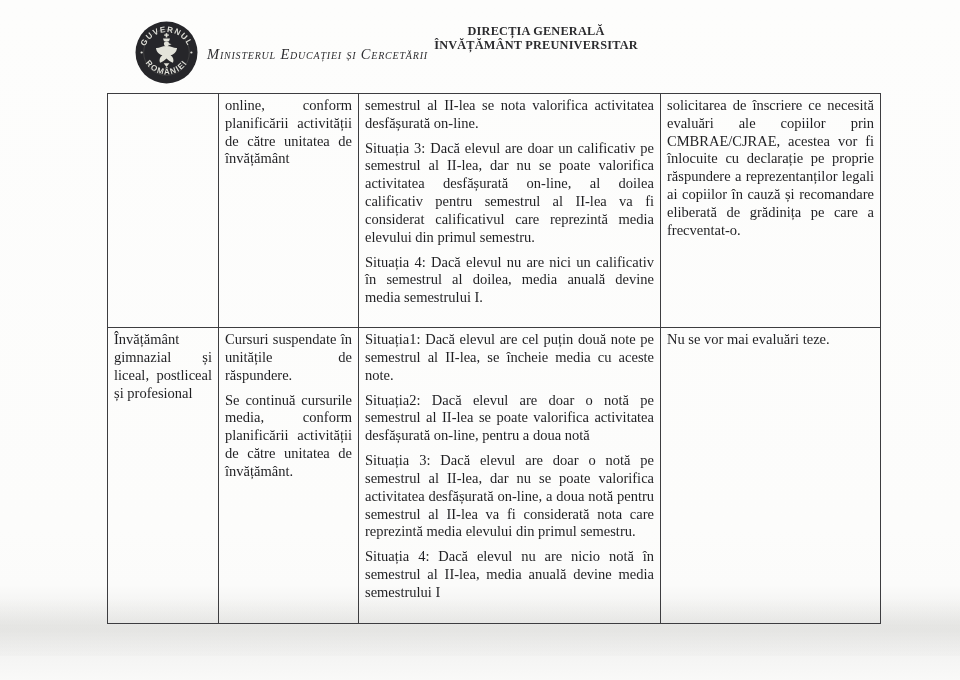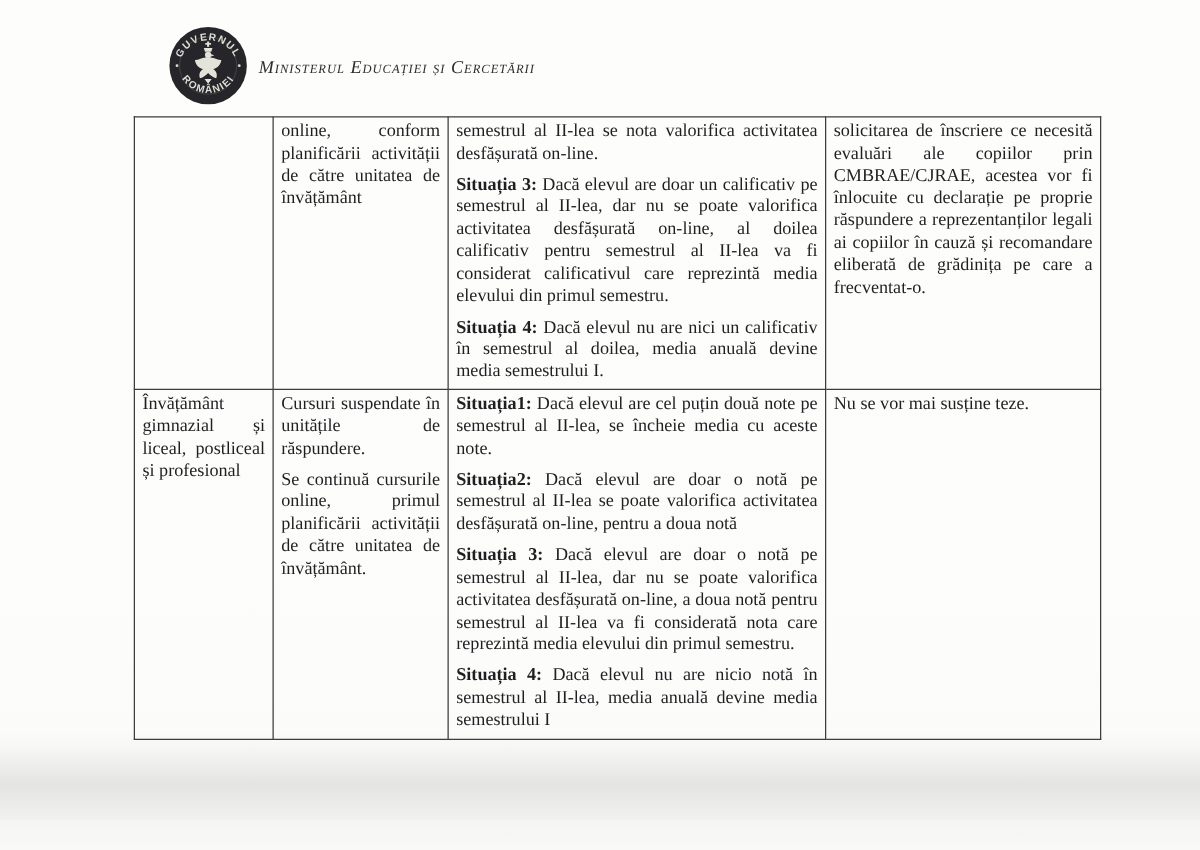--- a/index.html
+++ b/index.html
@@ -48,31 +48,31 @@
     position: absolute;
     left: 107px;
     top: 93px;
     width: 773px;
     border-collapse: collapse;
     table-layout: fixed;
   }
   table.doc-table td {
     border: 1.5px solid #3d3d40;
     vertical-align: top;
-    padding: 3px 6px 4px 6px;
+    padding: 3px 6px 20px 6px;
     font-size: 14.5px;
     line-height: 1.23;
     text-align: justify;
     color: #1f1f22;
   }
   table.doc-table tr.row-1 td { height: 206px; }
   table.doc-table tr.row-2 td { height: 272px; }
   table.doc-table td p { margin: 0; }
   table.doc-table td p + p { margin-top: 7px; }
-  table.doc-table td b { font-weight: bold; }
+  table.doc-table td b { font-weight: normal; }
   
   .page::after {
     content: "";
     position: absolute;
     left: 0; right: 0;
     top: 598px;
     height: 58px;
     background: linear-gradient(180deg, rgba(60,60,58,0) 0%, rgba(60,60,58,0.05) 55%, rgba(60,60,58,0.015) 100%);
     pointer-events: none;
   }
@@ -106,20 +106,22 @@
         <circle cx="32" cy="23.5" r="2.5"></circle>
         <path d="M34.3 23 l2.6 0.9 -2.6 0.9 z"></path>
         <path d="M32 25.5 C27.2 25.5 24.6 28 21.6 27.5 C22.2 31.8 25 34 28 34.6 C25.2 36.4 24.6 39.2 25.6 42 C28 41.2 30.2 39.6 32 37.8 C33.8 39.6 36 41.2 38.4 42 C39.4 39.2 38.8 36.4 36 34.6 C39 34 41.8 31.8 42.4 27.5 C39.4 28 36.8 25.5 32 25.5 Z"></path>
         <path d="M29.2 42.5 h5.6 l-2.8 3.8 z"></path>
       </g>
     </svg>
 
     <div class="ministry">Ministerul Educației și Cercetării</div>
 
     <div class="directorate">
+      <div>DIRECȚIA GENERALĂ</div>
+      <div>ÎNVĂȚĂMÂNT PREUNIVERSITAR</div>
     </div>
   </div>
 
   <table class="doc-table">
     <colgroup>
       <col style="width:111px">
       <col style="width:140px">
       <col style="width:302px">
       <col style="width:220px">
     </colgroup>
@@ -137,28 +139,28 @@
         <td>
             <p>solicitarea de înscriere ce necesită evaluări ale copiilor prin CMBRAE/CJRAE, acestea vor fi înlocuite cu declarație pe proprie răspundere a reprezentanților legali ai copiilor în cauză și recomandare eliberată de grădinița pe care a frecventat-o.</p>
           </td>
       </tr>
       <tr class="row-2">
         <td>
             <p>Învățământ gimnazial și liceal, postliceal și profesional</p>
           </td>
         <td>
             <p>Cursuri suspendate în unitățile de răspundere.</p>
-            <p>Se continuă cursurile online, primul planificării activității de către unitatea de învățământ.</p>
+            <p>Se continuă cursurile media, conform planificării activității de către unitatea de învățământ.</p>
           </td>
         <td>
             <p><b>Situația1: </b>Dacă elevul are cel puțin două note pe semestrul al II-lea, se încheie media cu aceste note.</p>
             <p><b>Situația2: </b>Dacă elevul are doar o notă pe semestrul al II-lea se poate valorifica activitatea desfășurată on-line, pentru a doua notă</p>
             <p><b>Situația 3: </b>Dacă elevul are doar o notă pe semestrul al II-lea, dar nu se poate valorifica activitatea desfășurată on-line, a doua notă pentru semestrul al II-lea va fi considerată nota care reprezintă media elevului din primul semestru.</p>
             <p><b>Situația 4: </b>Dacă elevul nu are nicio notă în semestrul al II-lea, media anuală devine media semestrului I</p>
           </td>
         <td>
-            <p>Nu se vor mai susține teze.</p>
+            <p>Nu se vor mai evaluări teze.</p>
           </td>
       </tr>
     </tbody>
   </table>
 
 </div>
 
 </body></html>

